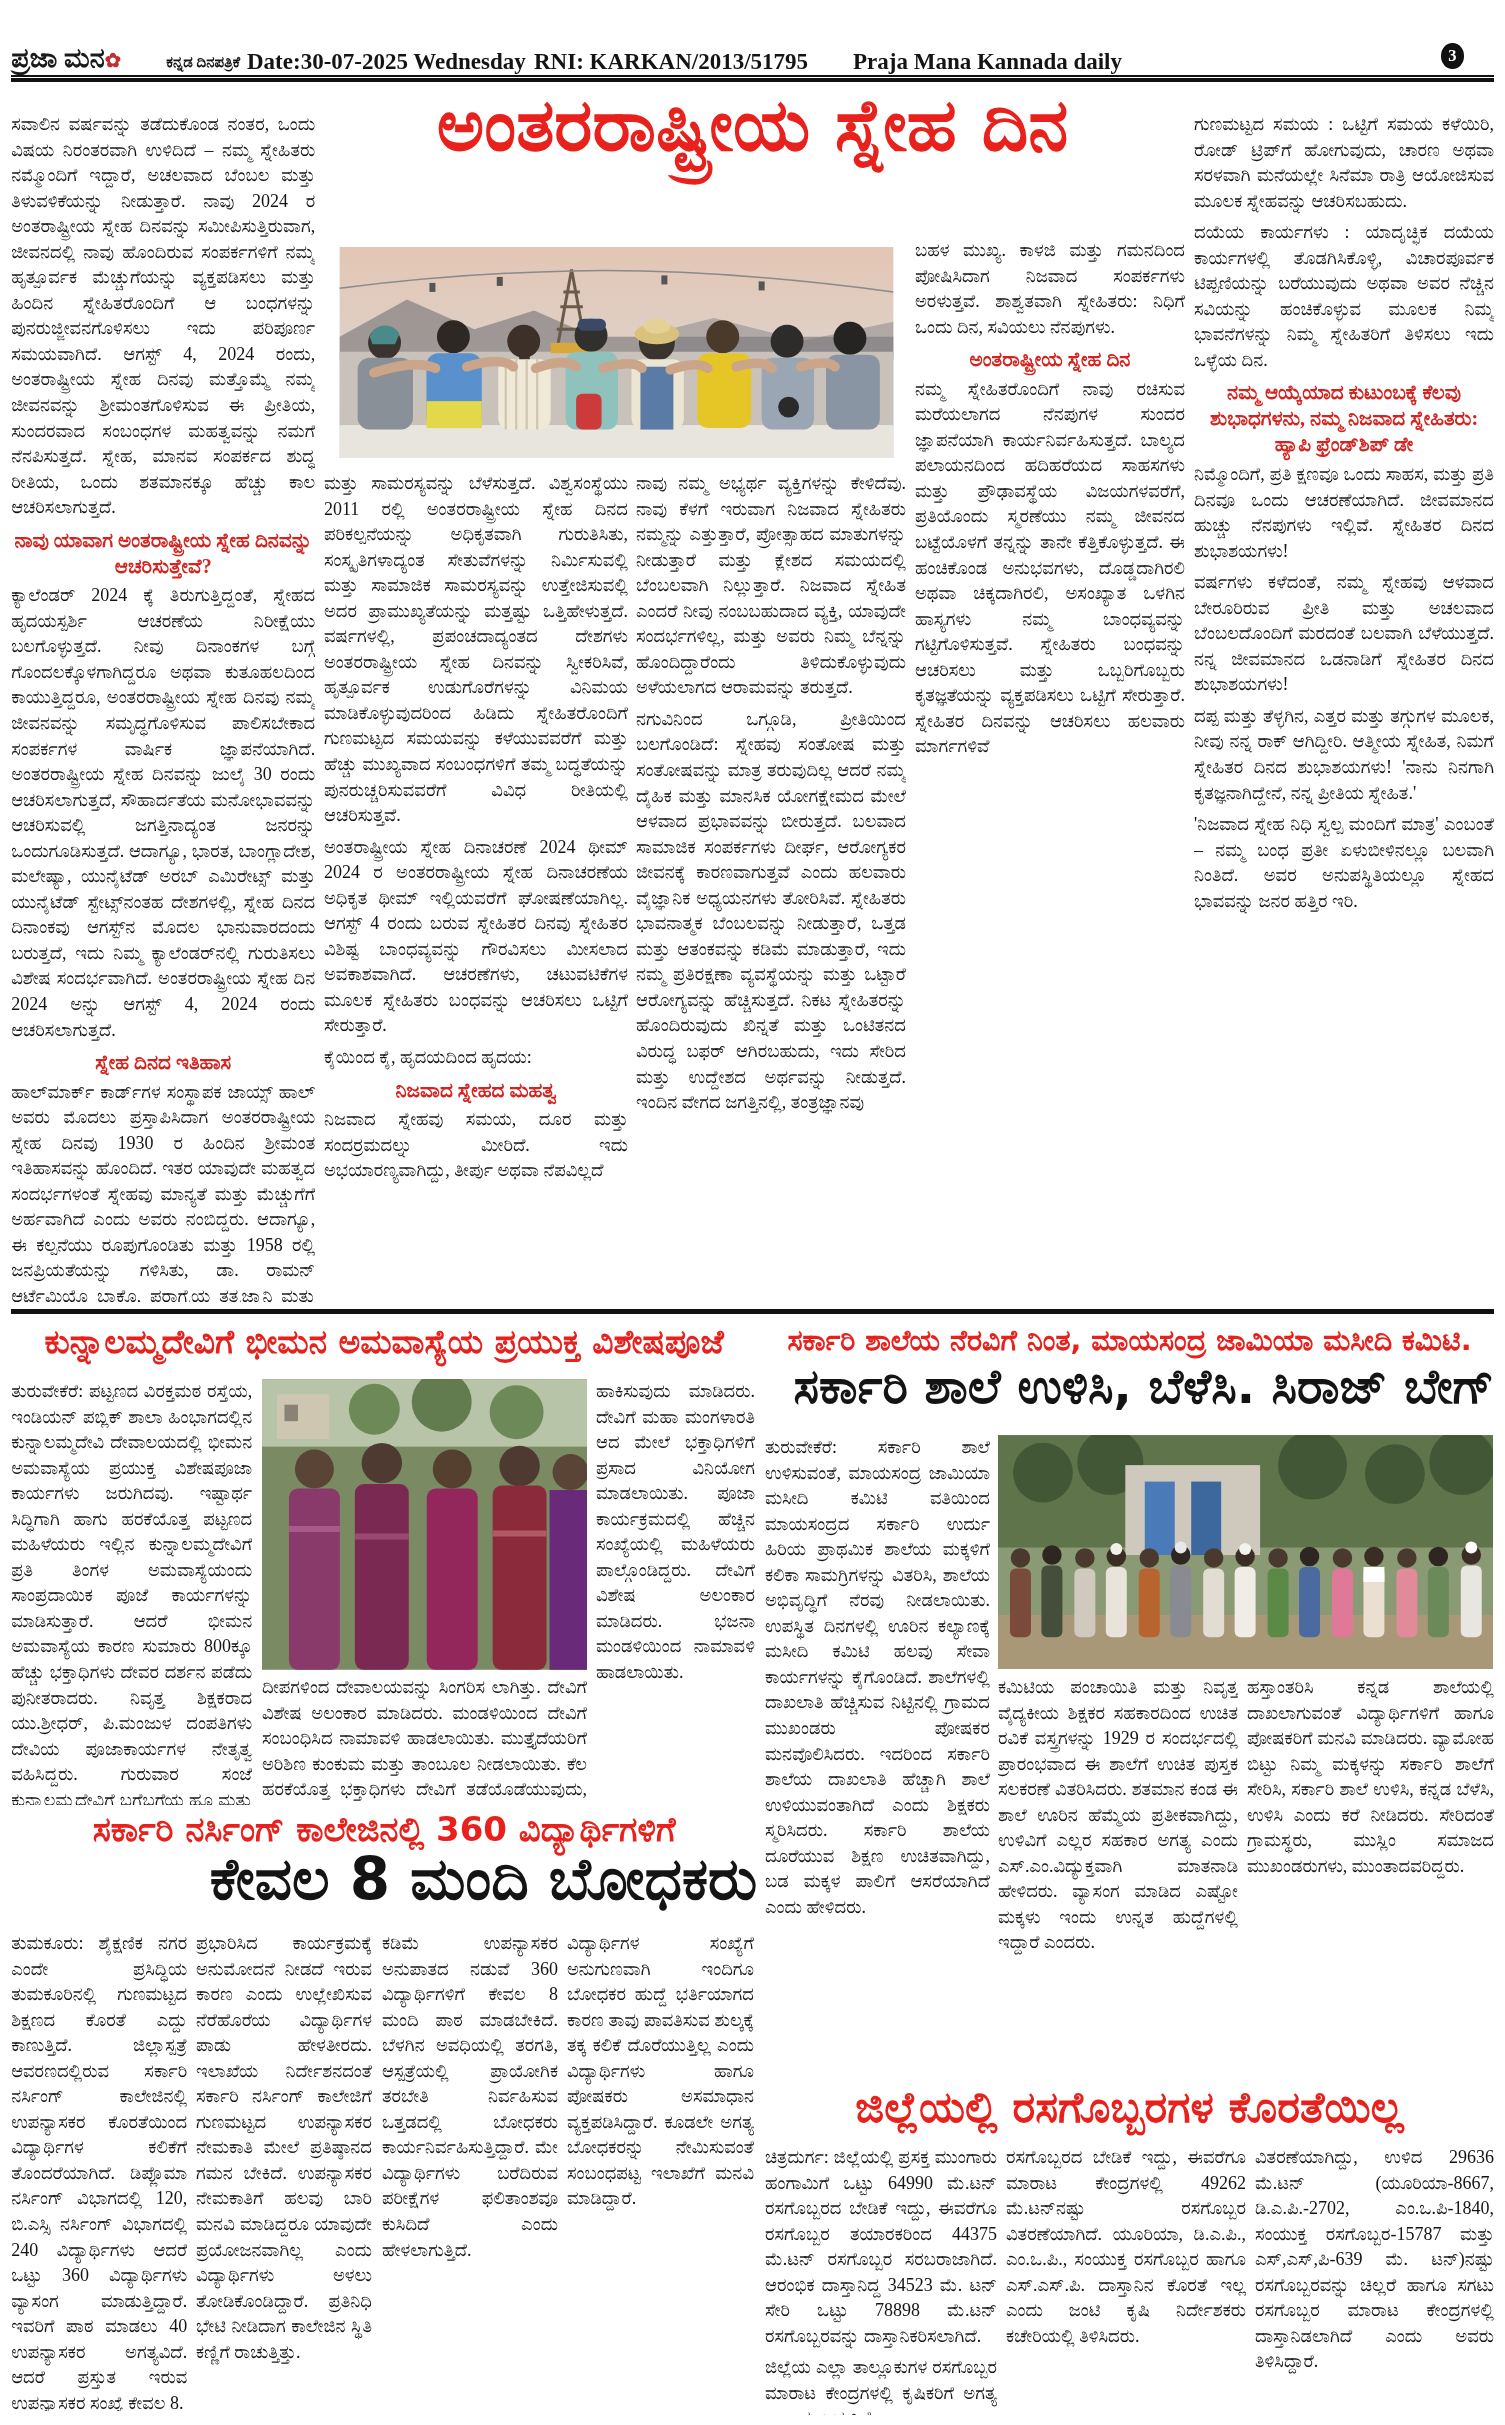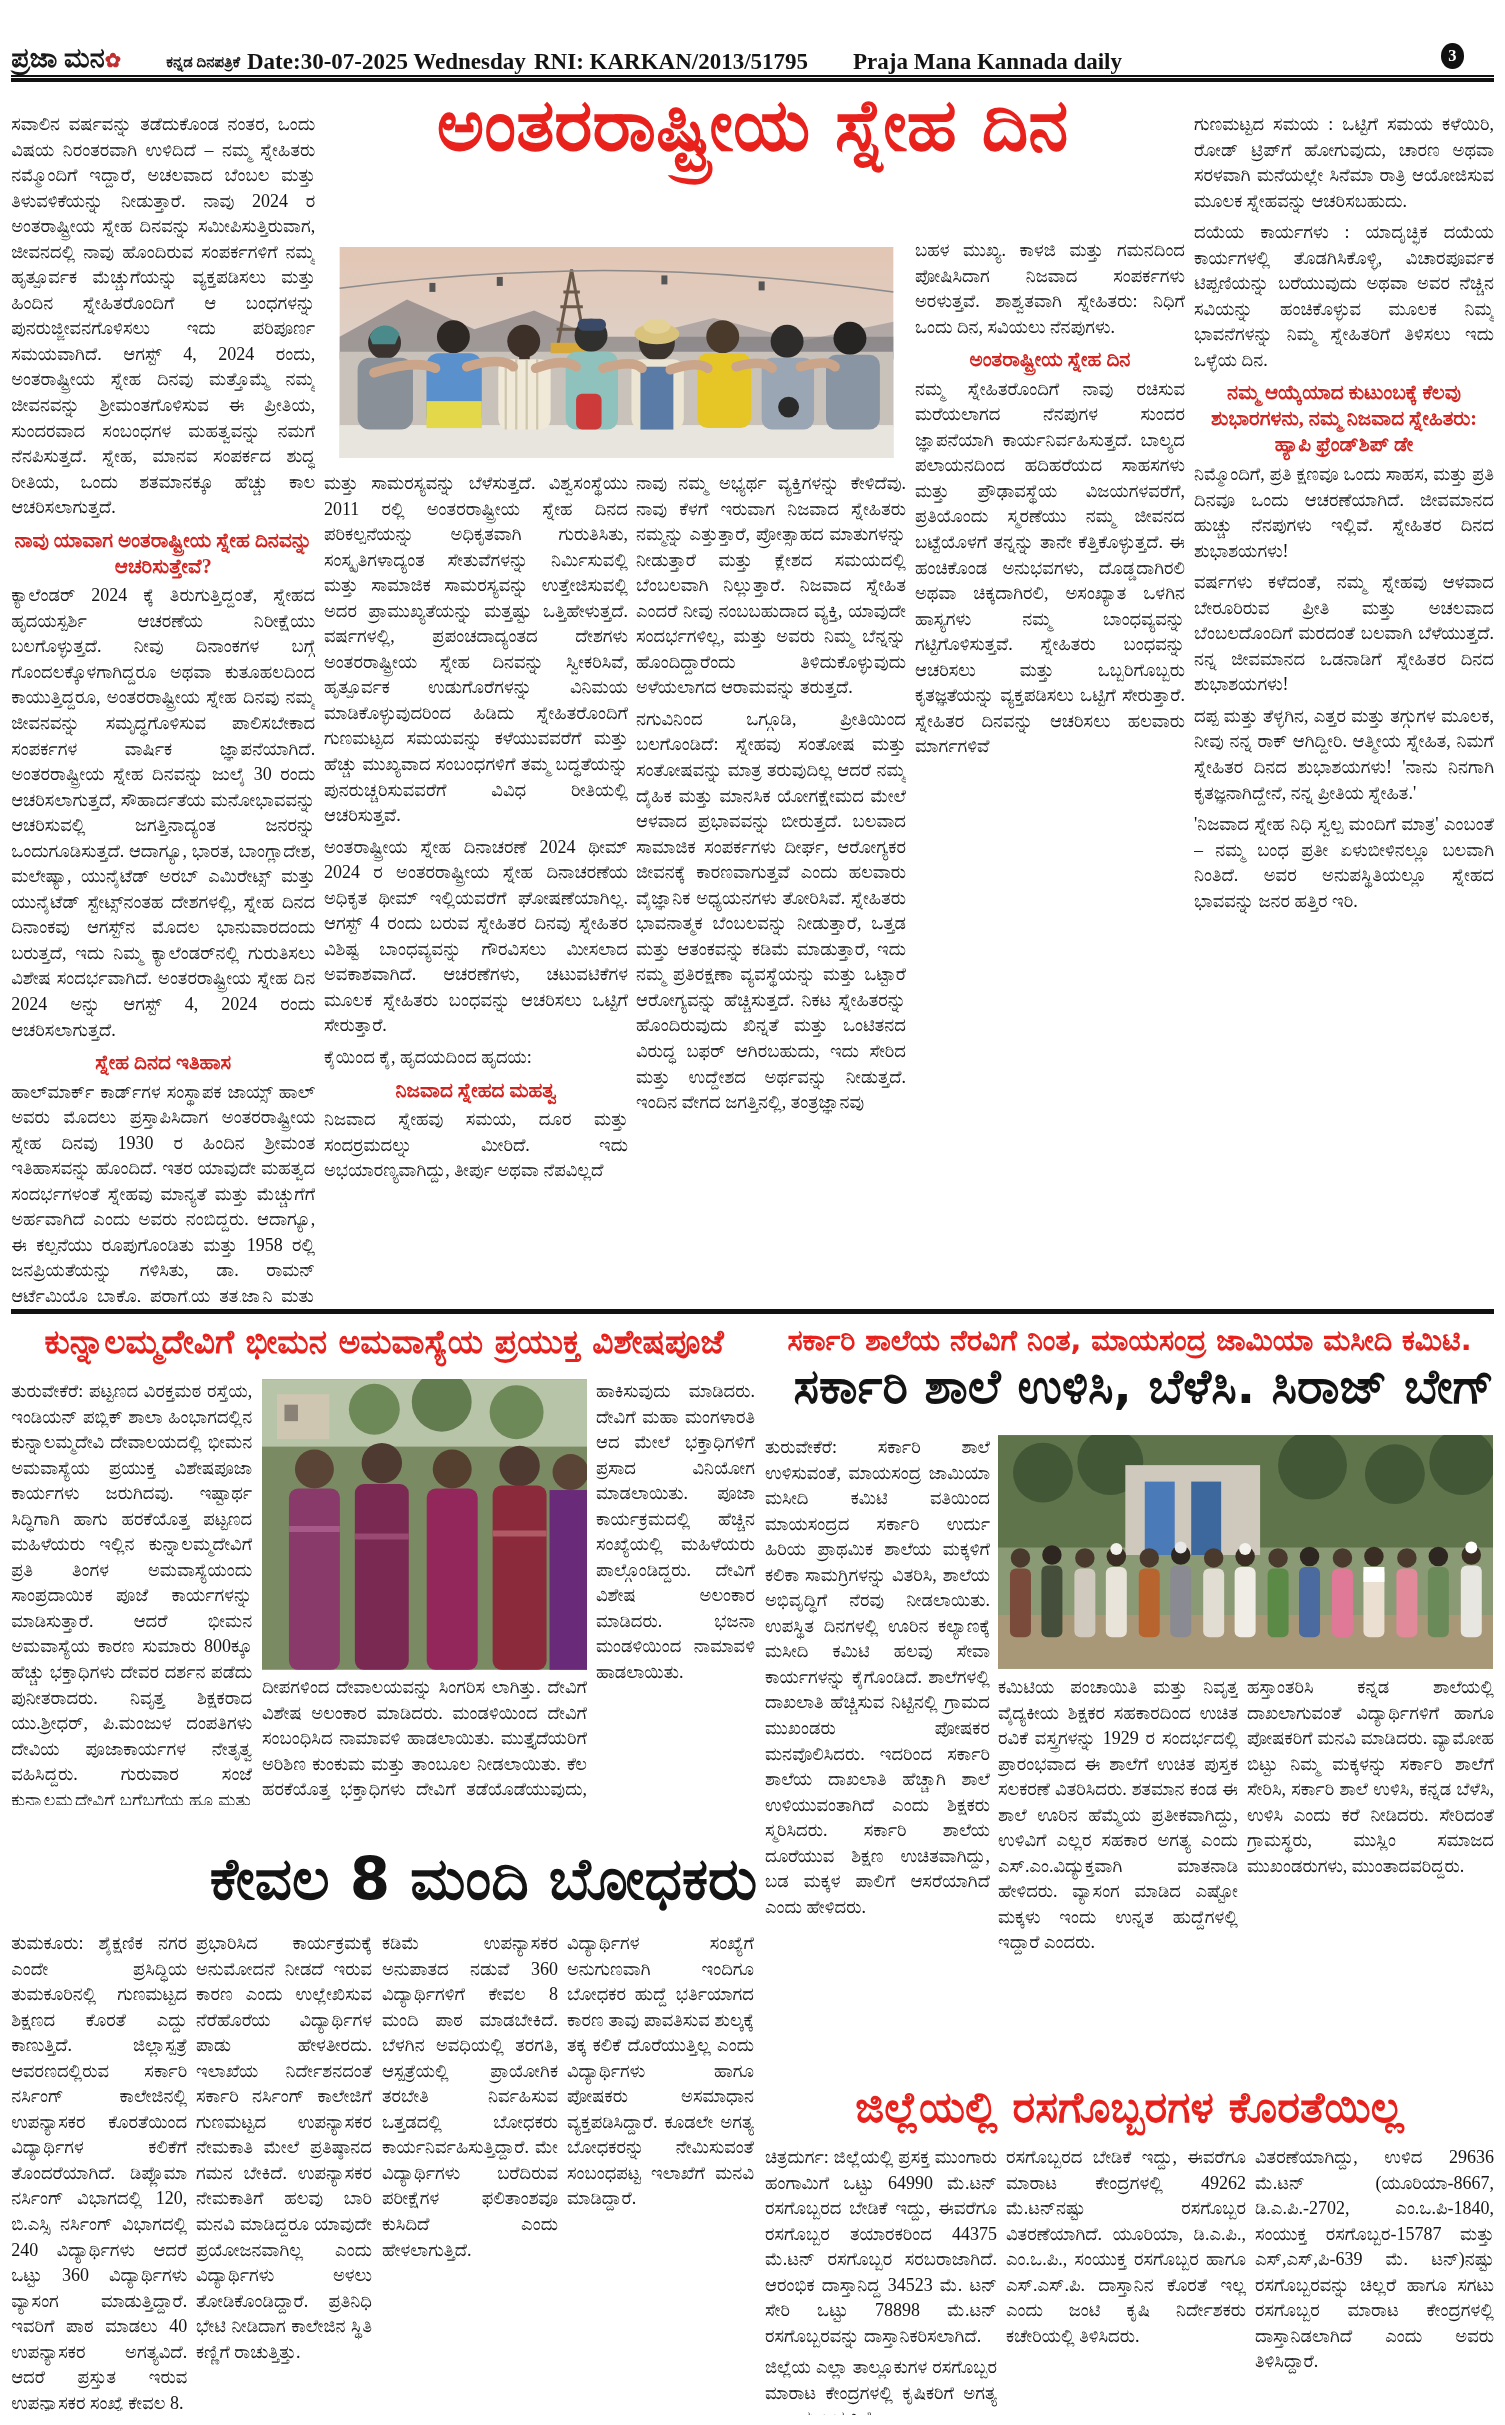--- a/index.html
+++ b/index.html
@@ -136,21 +136,21 @@
       <div class="blk-p"><b>ನಗುವಿನಿಂದ ಒಗ್ಗೂಡಿ, ಪ್ರೀತಿಯಿಂದ ಬಲಗೊಂಡಿದೆ: </b>ಸ್ನೇಹವು ಸಂತೋಷ ಮತ್ತು ಸಂತೋಷವನ್ನು ಮಾತ್ರ ತರುವುದಿಲ್ಲ ಆದರೆ ನಮ್ಮ ದೈಹಿಕ ಮತ್ತು ಮಾನಸಿಕ ಯೋಗಕ್ಷೇಮದ ಮೇಲೆ ಆಳವಾದ ಪ್ರಭಾವವನ್ನು ಬೀರುತ್ತದೆ. ಬಲವಾದ ಸಾಮಾಜಿಕ ಸಂಪರ್ಕಗಳು ದೀರ್ಘ, ಆರೋಗ್ಯಕರ ಜೀವನಕ್ಕೆ ಕಾರಣವಾಗುತ್ತವೆ ಎಂದು ಹಲವಾರು ವೈಜ್ಞಾನಿಕ ಅಧ್ಯಯನಗಳು ತೋರಿಸಿವೆ. ಸ್ನೇಹಿತರು ಭಾವನಾತ್ಮಕ ಬೆಂಬಲವನ್ನು ನೀಡುತ್ತಾರೆ, ಒತ್ತಡ ಮತ್ತು ಆತಂಕವನ್ನು ಕಡಿಮೆ ಮಾಡುತ್ತಾರೆ, ಇದು ನಮ್ಮ ಪ್ರತಿರಕ್ಷಣಾ ವ್ಯವಸ್ಥೆಯನ್ನು ಮತ್ತು ಒಟ್ಟಾರೆ ಆರೋಗ್ಯವನ್ನು ಹೆಚ್ಚಿಸುತ್ತದೆ. ನಿಕಟ ಸ್ನೇಹಿತರನ್ನು ಹೊಂದಿರುವುದು ಖಿನ್ನತೆ ಮತ್ತು ಒಂಟಿತನದ ವಿರುದ್ಧ ಬಫರ್ ಆಗಿರಬಹುದು, ಇದು ಸೇರಿದ ಮತ್ತು ಉದ್ದೇಶದ ಅರ್ಥವನ್ನು ನೀಡುತ್ತದೆ. ಇಂದಿನ ವೇಗದ ಜಗತ್ತಿನಲ್ಲಿ, ತಂತ್ರಜ್ಞಾನವು</div>
     </div>
   <div class="abs col" style="left:915px;top:238px;width:270px;height:1064px;">
       <div class="blk-p">ಬಹಳ ಮುಖ್ಯ. ಕಾಳಜಿ ಮತ್ತು ಗಮನದಿಂದ ಪೋಷಿಸಿದಾಗ ನಿಜವಾದ ಸಂಪರ್ಕಗಳು ಅರಳುತ್ತವೆ. ಶಾಶ್ವತವಾಗಿ ಸ್ನೇಹಿತರು: ನಿಧಿಗೆ ಒಂದು ದಿನ, ಸವಿಯಲು ನೆನಪುಗಳು.</div>
       <div class="blk-h">ಅಂತರಾಷ್ಟ್ರೀಯ ಸ್ನೇಹ ದಿನ</div>
       <div class="blk-p">ನಮ್ಮ ಸ್ನೇಹಿತರೊಂದಿಗೆ ನಾವು ರಚಿಸುವ ಮರೆಯಲಾಗದ ನೆನಪುಗಳ ಸುಂದರ ಜ್ಞಾಪನೆಯಾಗಿ ಕಾರ್ಯನಿರ್ವಹಿಸುತ್ತದೆ. ಬಾಲ್ಯದ ಪಲಾಯನದಿಂದ ಹದಿಹರೆಯದ ಸಾಹಸಗಳು ಮತ್ತು ಪ್ರೌಢಾವಸ್ಥೆಯ ವಿಜಯಗಳವರೆಗೆ, ಪ್ರತಿಯೊಂದು ಸ್ಮರಣೆಯು ನಮ್ಮ ಜೀವನದ ಬಟ್ಟೆಯೊಳಗೆ ತನ್ನನ್ನು ತಾನೇ ಕೆತ್ತಿಕೊಳ್ಳುತ್ತದೆ. ಈ ಹಂಚಿಕೊಂಡ ಅನುಭವಗಳು, ದೊಡ್ಡದಾಗಿರಲಿ ಅಥವಾ ಚಿಕ್ಕದಾಗಿರಲಿ, ಅಸಂಖ್ಯಾತ ಒಳಗಿನ ಹಾಸ್ಯಗಳು ನಮ್ಮ ಬಾಂಧವ್ಯವನ್ನು ಗಟ್ಟಿಗೊಳಿಸುತ್ತವೆ. ಸ್ನೇಹಿತರು ಬಂಧವನ್ನು ಆಚರಿಸಲು ಮತ್ತು ಒಬ್ಬರಿಗೊಬ್ಬರು ಕೃತಜ್ಞತೆಯನ್ನು ವ್ಯಕ್ತಪಡಿಸಲು ಒಟ್ಟಿಗೆ ಸೇರುತ್ತಾರೆ. ಸ್ನೇಹಿತರ ದಿನವನ್ನು ಆಚರಿಸಲು ಹಲವಾರು ಮಾರ್ಗಗಳಿವೆ</div>
     </div>
   <div class="abs col" style="left:1194px;top:112px;width:300px;height:1190px;">
       <div class="blk-p"><b>ಗುಣಮಟ್ಟದ ಸಮಯ : </b>ಒಟ್ಟಿಗೆ ಸಮಯ ಕಳೆಯಿರಿ, ರೋಡ್ ಟ್ರಿಪ್‌ಗೆ ಹೋಗುವುದು, ಚಾರಣ ಅಥವಾ ಸರಳವಾಗಿ ಮನೆಯಲ್ಲೇ ಸಿನೆಮಾ ರಾತ್ರಿ ಆಯೋಜಿಸುವ ಮೂಲಕ ಸ್ನೇಹವನ್ನು ಆಚರಿಸಬಹುದು.</div>
       <div class="blk-p"><b>ದಯೆಯ ಕಾರ್ಯಗಳು : </b>ಯಾದೃಚ್ಛಿಕ ದಯೆಯ ಕಾರ್ಯಗಳಲ್ಲಿ ತೊಡಗಿಸಿಕೊಳ್ಳಿ, ವಿಚಾರಪೂರ್ವಕ ಟಿಪ್ಪಣಿಯನ್ನು ಬರೆಯುವುದು ಅಥವಾ ಅವರ ನೆಚ್ಚಿನ ಸವಿಯನ್ನು ಹಂಚಿಕೊಳ್ಳುವ ಮೂಲಕ ನಿಮ್ಮ ಭಾವನೆಗಳನ್ನು ನಿಮ್ಮ ಸ್ನೇಹಿತರಿಗೆ ತಿಳಿಸಲು ಇದು ಒಳ್ಳೆಯ ದಿನ.</div>
-      <div class="blk-h">ನಮ್ಮ ಆಯ್ಕೆಯಾದ ಕುಟುಂಬಕ್ಕೆ ಕೆಲವು ಶುಭಾರಗಳನು, ನಮ್ಮ ನಿಜವಾದ ಸ್ನೇಹಿತರು: ಹ್ಯಾಪಿ ಫ್ರೆಂಡ್‌ಶಿಪ್ ಡೇ</div>
+      <div class="blk-h">ನಮ್ಮ ಆಯ್ಕೆಯಾದ ಕುಟುಂಬಕ್ಕೆ ಕೆಲವು ಶುಭಾಧಗಳನು, ನಮ್ಮ ನಿಜವಾದ ಸ್ನೇಹಿತರು: ಹ್ಯಾಪಿ ಫ್ರೆಂಡ್‌ಶಿಪ್ ಡೇ</div>
       <div class="blk-p">ನಿಮ್ಮೊಂದಿಗೆ, ಪ್ರತಿ ಕ್ಷಣವೂ ಒಂದು ಸಾಹಸ, ಮತ್ತು ಪ್ರತಿ ದಿನವೂ ಒಂದು ಆಚರಣೆಯಾಗಿದೆ. ಜೀವಮಾನದ ಹುಚ್ಚು ನೆನಪುಗಳು ಇಲ್ಲಿವೆ. ಸ್ನೇಹಿತರ ದಿನದ ಶುಭಾಶಯಗಳು!</div>
       <div class="blk-p">ವರ್ಷಗಳು ಕಳೆದಂತೆ, ನಮ್ಮ ಸ್ನೇಹವು ಆಳವಾದ ಬೇರೂರಿರುವ ಪ್ರೀತಿ ಮತ್ತು ಅಚಲವಾದ ಬೆಂಬಲದೊಂದಿಗೆ ಮರದಂತೆ ಬಲವಾಗಿ ಬೆಳೆಯುತ್ತದೆ. ನನ್ನ ಜೀವಮಾನದ ಒಡನಾಡಿಗೆ ಸ್ನೇಹಿತರ ದಿನದ ಶುಭಾಶಯಗಳು!</div>
       <div class="blk-p">ದಪ್ಪ ಮತ್ತು ತೆಳ್ಳಗಿನ, ಎತ್ತರ ಮತ್ತು ತಗ್ಗುಗಳ ಮೂಲಕ, ನೀವು ನನ್ನ ರಾಕ್ ಆಗಿದ್ದೀರಿ. ಆತ್ಮೀಯ ಸ್ನೇಹಿತ, ನಿಮಗೆ ಸ್ನೇಹಿತರ ದಿನದ ಶುಭಾಶಯಗಳು! 'ನಾನು ನಿನಗಾಗಿ ಕೃತಜ್ಞನಾಗಿದ್ದೇನೆ, ನನ್ನ ಪ್ರೀತಿಯ ಸ್ನೇಹಿತ.'</div>
       <div class="blk-p">'ನಿಜವಾದ ಸ್ನೇಹ ನಿಧಿ ಸ್ವಲ್ಪ ಮಂದಿಗೆ ಮಾತ್ರ' ಎಂಬಂತೆ – ನಮ್ಮ ಬಂಧ ಪ್ರತೀ ಏಳುಬೀಳಿನಲ್ಲೂ ಬಲವಾಗಿ ನಿಂತಿದೆ. ಅವರ ಅನುಪಸ್ಥಿತಿಯಲ್ಲೂ ಸ್ನೇಹದ ಭಾವವನ್ನು ಜನರ ಹತ್ತಿರ ಇರಿ.</div>
     </div>
 
   <div class="abs rule-heavy" style="left:11.2px;top:1309px;width:1483px;"></div>
 
   <div class="abs sec-head-red" style="left:11.2px;top:1324px;width:746px;font-size:33px;line-height:1.1;white-space:nowrap;">ಕುನ್ನಾಲಮ್ಮದೇವಿಗೆ ಭೀಮನ ಅಮವಾಸ್ಯೆಯ ಪ್ರಯುಕ್ತ ವಿಶೇಷಪೂಜೆ</div>
   <div class="abs col" style="left:11.2px;top:1379px;width:241px;height:426px;">
@@ -181,20 +181,21 @@
         <rect x="384" y="148" width="50" height="240" fill="#6a2a7a"></rect>
     </g>
   </svg>
   <div class="abs col" style="left:262px;top:1675px;width:325px;height:130px;">
       <div class="blk-p">ದೀಪಗಳಿಂದ ದೇವಾಲಯವನ್ನು ಸಿಂಗರಿಸ ಲಾಗಿತ್ತು. ದೇವಿಗೆ ವಿಶೇಷ ಅಲಂಕಾರ ಮಾಡಿದರು. ಮಂಡಳಿಯಿಂದ ದೇವಿಗೆ ಸಂಬಂಧಿಸಿದ ನಾಮಾವಳಿ ಹಾಡಲಾಯಿತು. ಮುತ್ತೈದೆಯರಿಗೆ ಅರಿಶಿಣ ಕುಂಕುಮ ಮತ್ತು ತಾಂಬೂಲ ನೀಡಲಾಯಿತು. ಕೆಲ ಹರಕೆಯೊತ್ತ ಭಕ್ತಾಧಿಗಳು ದೇವಿಗೆ ತಡೆಯೊಡೆಯುವುದು, ಮಕ್ಕಳಿಗೆ ಯಂತ್ರ</div>
     </div>
   <div class="abs col" style="left:596px;top:1379px;width:159px;height:426px;">
       <div class="blk-p">ಹಾಕಿಸುವುದು ಮಾಡಿದರು. ದೇವಿಗೆ ಮಹಾ ಮಂಗಳಾರತಿ ಆದ ಮೇಲೆ ಭಕ್ತಾಧಿಗಳಿಗೆ ಪ್ರಸಾದ ವಿನಿಯೋಗ ಮಾಡಲಾಯಿತು. ಪೂಜಾ ಕಾರ್ಯಕ್ರಮದಲ್ಲಿ ಹೆಚ್ಚಿನ ಸಂಖ್ಯೆಯಲ್ಲಿ ಮಹಿಳೆಯರು ಪಾಲ್ಗೊಂಡಿದ್ದರು. ದೇವಿಗೆ ವಿಶೇಷ ಅಲಂಕಾರ ಮಾಡಿದರು. ಭಜನಾ ಮಂಡಳಿಯಿಂದ ನಾಮಾವಳಿ ಹಾಡಲಾಯಿತು.</div>
     </div>
 
+  <div class="abs sec-head-red" style="left:11.2px;top:1809px;width:746px;font-size:34px;white-space:nowrap;">ಸರ್ಕಾರಿ ನರ್ಸಿಂಗ್ ಕಾಲೇಜಿನಲ್ಲಿ 360 ವಿದ್ಯಾರ್ಥಿಗಳಿಗೆ</div>
   <div class="abs sec-head-black" style="left:11.2px;top:1845px;width:746px;font-size:58px;white-space:nowrap;">ಕೇವಲ 8 ಮಂದಿ ಬೋಧಕರು</div>
   <div class="abs col" style="left:11.2px;top:1931px;width:176px;height:480px;">
       <div class="blk-p">ತುಮಕೂರು: ಶೈಕ್ಷಣಿಕ ನಗರ ಎಂದೇ ಪ್ರಸಿದ್ಧಿಯ ತುಮಕೂರಿನಲ್ಲಿ ಗುಣಮಟ್ಟದ ಶಿಕ್ಷಣದ ಕೊರತೆ ಎದ್ದು ಕಾಣುತ್ತಿದೆ. ಜಿಲ್ಲಾಸ್ಪತ್ರೆ ಆವರಣದಲ್ಲಿರುವ ಸರ್ಕಾರಿ ನರ್ಸಿಂಗ್ ಕಾಲೇಜಿನಲ್ಲಿ ಉಪನ್ಯಾಸಕರ ಕೊರತೆಯಿಂದ ವಿದ್ಯಾರ್ಥಿಗಳ ಕಲಿಕೆಗೆ ತೊಂದರೆಯಾಗಿದೆ. ಡಿಪ್ಲೊಮಾ ನರ್ಸಿಂಗ್ ವಿಭಾಗದಲ್ಲಿ 120, ಬಿ.ಎಸ್ಸಿ ನರ್ಸಿಂಗ್ ವಿಭಾಗದಲ್ಲಿ 240 ವಿದ್ಯಾರ್ಥಿಗಳು ಆದರೆ ಒಟ್ಟು 360 ವಿದ್ಯಾರ್ಥಿಗಳು ವ್ಯಾಸಂಗ ಮಾಡುತ್ತಿದ್ದಾರೆ. ಇವರಿಗೆ ಪಾಠ ಮಾಡಲು 40 ಉಪನ್ಯಾಸಕರ ಅಗತ್ಯವಿದೆ. ಆದರೆ ಪ್ರಸ್ತುತ ಇರುವ ಉಪನ್ಯಾಸಕರ ಸಂಖ್ಯೆ ಕೇವಲ 8.</div>
     </div>
   <div class="abs col" style="left:196px;top:1931px;width:176px;height:480px;">
       <div class="blk-p">ಪ್ರಭಾರಿಸಿದ ಕಾರ್ಯಕ್ರಮಕ್ಕೆ ಅನುಮೋದನೆ ನೀಡದೆ ಇರುವ ಕಾರಣ ಎಂದು ಉಲ್ಲೇಖಿಸುವ ನೆರೆಹೊರೆಯ ವಿದ್ಯಾರ್ಥಿಗಳ ಪಾಡು ಹೇಳತೀರದು. ಇಲಾಖೆಯ ನಿರ್ದೇಶನದಂತೆ ಸರ್ಕಾರಿ ನರ್ಸಿಂಗ್ ಕಾಲೇಜಿಗೆ ಗುಣಮಟ್ಟದ ಉಪನ್ಯಾಸಕರ ನೇಮಕಾತಿ ಮೇಲೆ ಪ್ರತಿಷ್ಠಾನದ ಗಮನ ಬೇಕಿದೆ. ಉಪನ್ಯಾಸಕರ ನೇಮಕಾತಿಗೆ ಹಲವು ಬಾರಿ ಮನವಿ ಮಾಡಿದ್ದರೂ ಯಾವುದೇ ಪ್ರಯೋಜನವಾಗಿಲ್ಲ ಎಂದು ವಿದ್ಯಾರ್ಥಿಗಳು ಅಳಲು ತೋಡಿಕೊಂಡಿದ್ದಾರೆ. ಪ್ರತಿನಿಧಿ ಭೇಟಿ ನೀಡಿದಾಗ ಕಾಲೇಜಿನ ಸ್ಥಿತಿ ಕಣ್ಣಿಗೆ ರಾಚುತ್ತಿತ್ತು.</div>
     </div>
   <div class="abs col" style="left:382px;top:1931px;width:176px;height:480px;">
       <div class="blk-p">ಕಡಿಮೆ ಉಪನ್ಯಾಸಕರ ಅನುಪಾತದ ನಡುವೆ 360 ವಿದ್ಯಾರ್ಥಿಗಳಿಗೆ ಕೇವಲ 8 ಮಂದಿ ಪಾಠ ಮಾಡಬೇಕಿದೆ. ಬೆಳಗಿನ ಅವಧಿಯಲ್ಲಿ ತರಗತಿ, ಆಸ್ಪತ್ರೆಯಲ್ಲಿ ಪ್ರಾಯೋಗಿಕ ತರಬೇತಿ ನಿರ್ವಹಿಸುವ ಒತ್ತಡದಲ್ಲಿ ಬೋಧಕರು ಕಾರ್ಯನಿರ್ವಹಿಸುತ್ತಿದ್ದಾರೆ. ಮೇ ವಿದ್ಯಾರ್ಥಿಗಳು ಬರೆದಿರುವ ಪರೀಕ್ಷೆಗಳ ಫಲಿತಾಂಶವೂ ಕುಸಿದಿದೆ ಎಂದು ಹೇಳಲಾಗುತ್ತಿದೆ.</div>
     </div>

